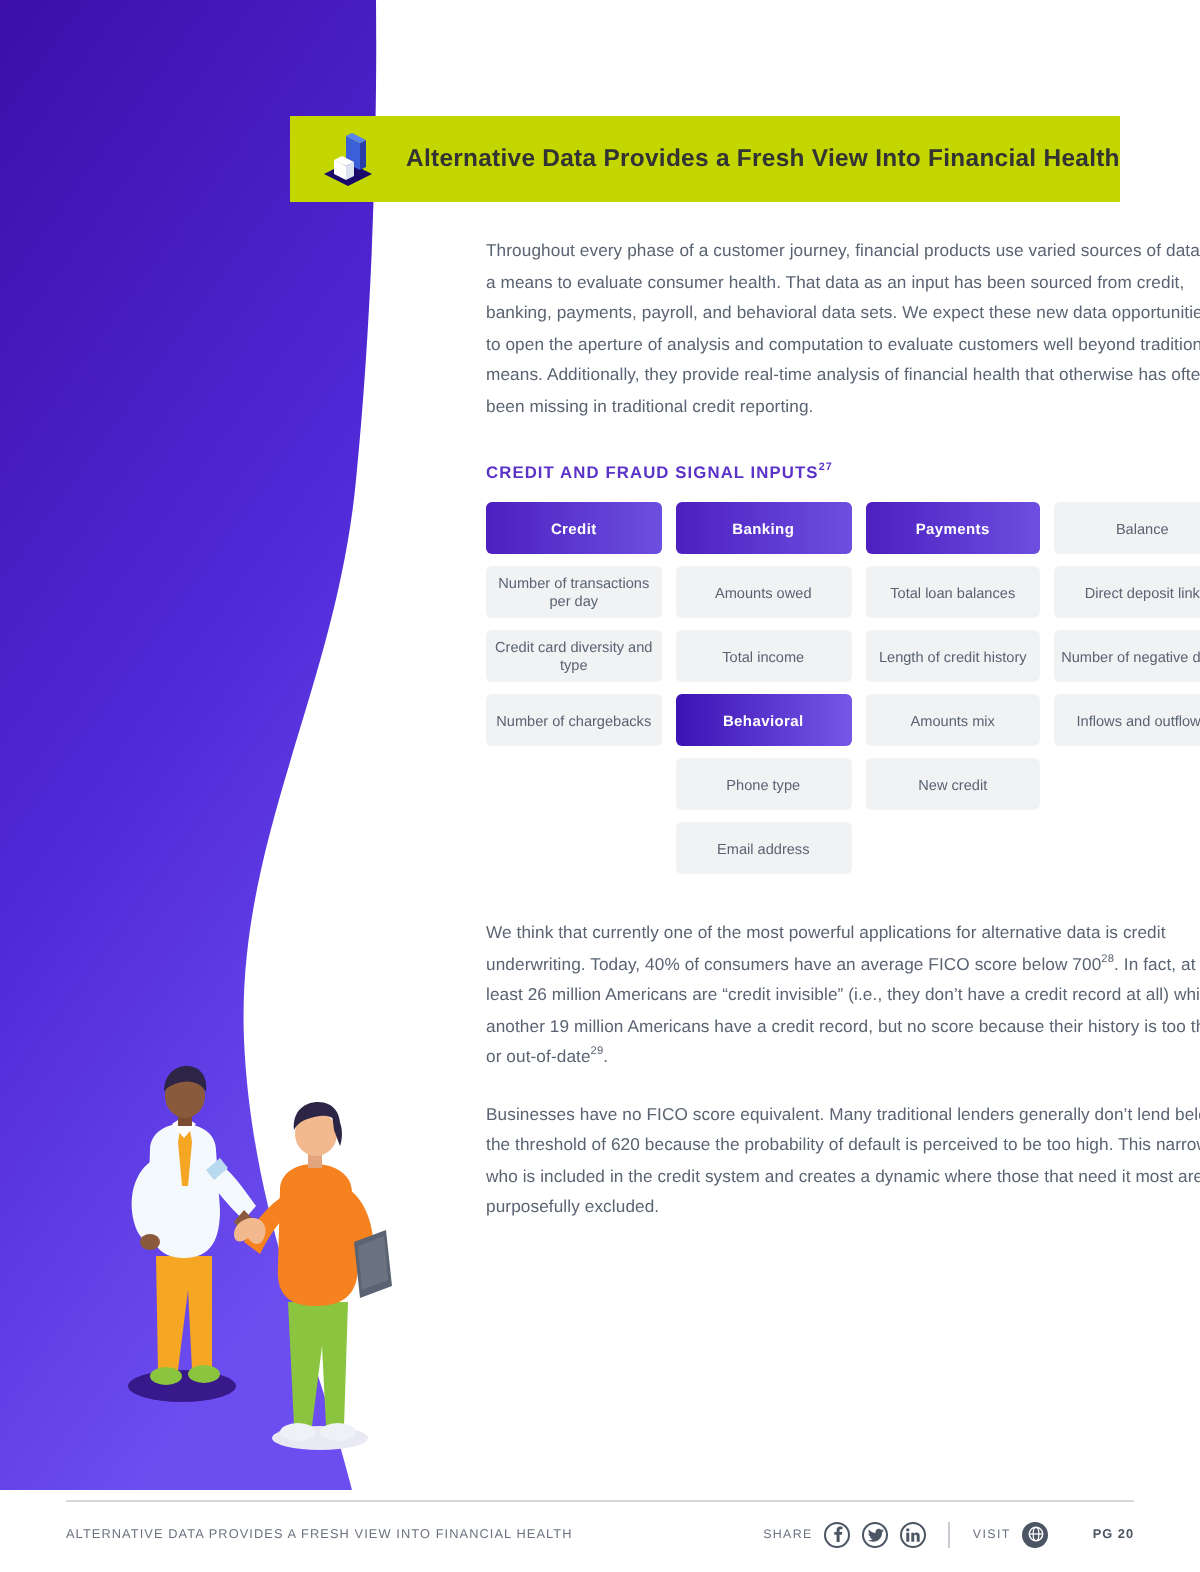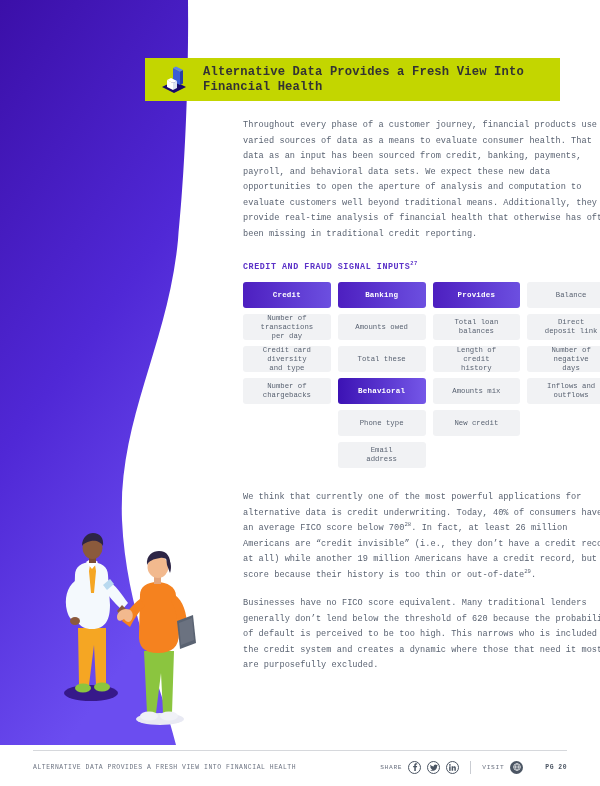--- a/index.html
+++ b/index.html
@@ -7,21 +7,20 @@
     width: 600px; height: 786px;
     font-family: "Liberation Sans", sans-serif;
     background: #ffffff;
     overflow: hidden;
   }
   .page {
     position: relative;
     width: 600px; height: 786px;
     background: #ffffff;
     overflow: hidden;
-    font-family: Liberation Mono, monospace;
   }
 
   
   .left-shape {
     position: absolute;
     left: 0; top: 0;
     width: 210px; height: 745px;
     z-index: 1;
   }
   .left-shape svg { display: block; width: 100%; height: 100%; }
@@ -103,21 +102,21 @@
   }
   .cell {
     height: 26px;
     border-radius: 3px;
     display: flex;
     align-items: center;
     justify-content: center;
     text-align: center;
     font-size: 7.3px;
     line-height: 9px;
-    padding: 2px 16px;
+    padding: 2px 0;
     color: #5a6372;
     background: #f1f2f4;
   }
   .cell.empty { background: transparent; }
   .cell.header {
     background: linear-gradient(90deg, #4d1fc0 0%, #6c4fe0 100%);
     color: #ffffff;
     font-weight: bold;
     font-size: 7.5px;
     letter-spacing: 0.2px;
@@ -291,30 +290,30 @@
     <p class="body-text">Throughout every phase of a customer journey, financial products use varied sources of data as a means to evaluate consumer health. That data as an input has been sourced from credit, banking, payments, payroll, and behavioral data sets. We expect these new data opportunities to open the aperture of analysis and computation to evaluate customers well beyond traditional means. Additionally, they provide real-time analysis of financial health that otherwise has often been missing in traditional credit reporting.</p>
 
     <div class="section-heading">
       <span>CREDIT AND FRAUD SIGNAL INPUTS</span><sup>27</sup>
     </div>
 
     <div class="grid">
 
       <div class="cell header">Credit</div>
       <div class="cell header">Banking</div>
-      <div class="cell header">Provides</div>
+      <div class="cell header">Payments</div>
 
       <div class="cell">Balance</div>
       <div class="cell">Number of transactions per day</div>
       <div class="cell">Amounts owed</div>
 
       <div class="cell">Total loan balances</div>
       <div class="cell">Direct deposit link</div>
       <div class="cell">Credit card diversity and type</div>
-      <div class="cell">Total these</div>
+      <div class="cell">Total income</div>
 
       <div class="cell">Length of credit history</div>
       <div class="cell">Number of negative days</div>
       <div class="cell">Number of chargebacks</div>
       <div class="cell highlight">Behavioral</div>
 
       <div class="cell">Amounts mix</div>
       <div class="cell">Inflows and outflows</div>
       <div class="cell empty"></div>
       <div class="cell">Phone type</div>

